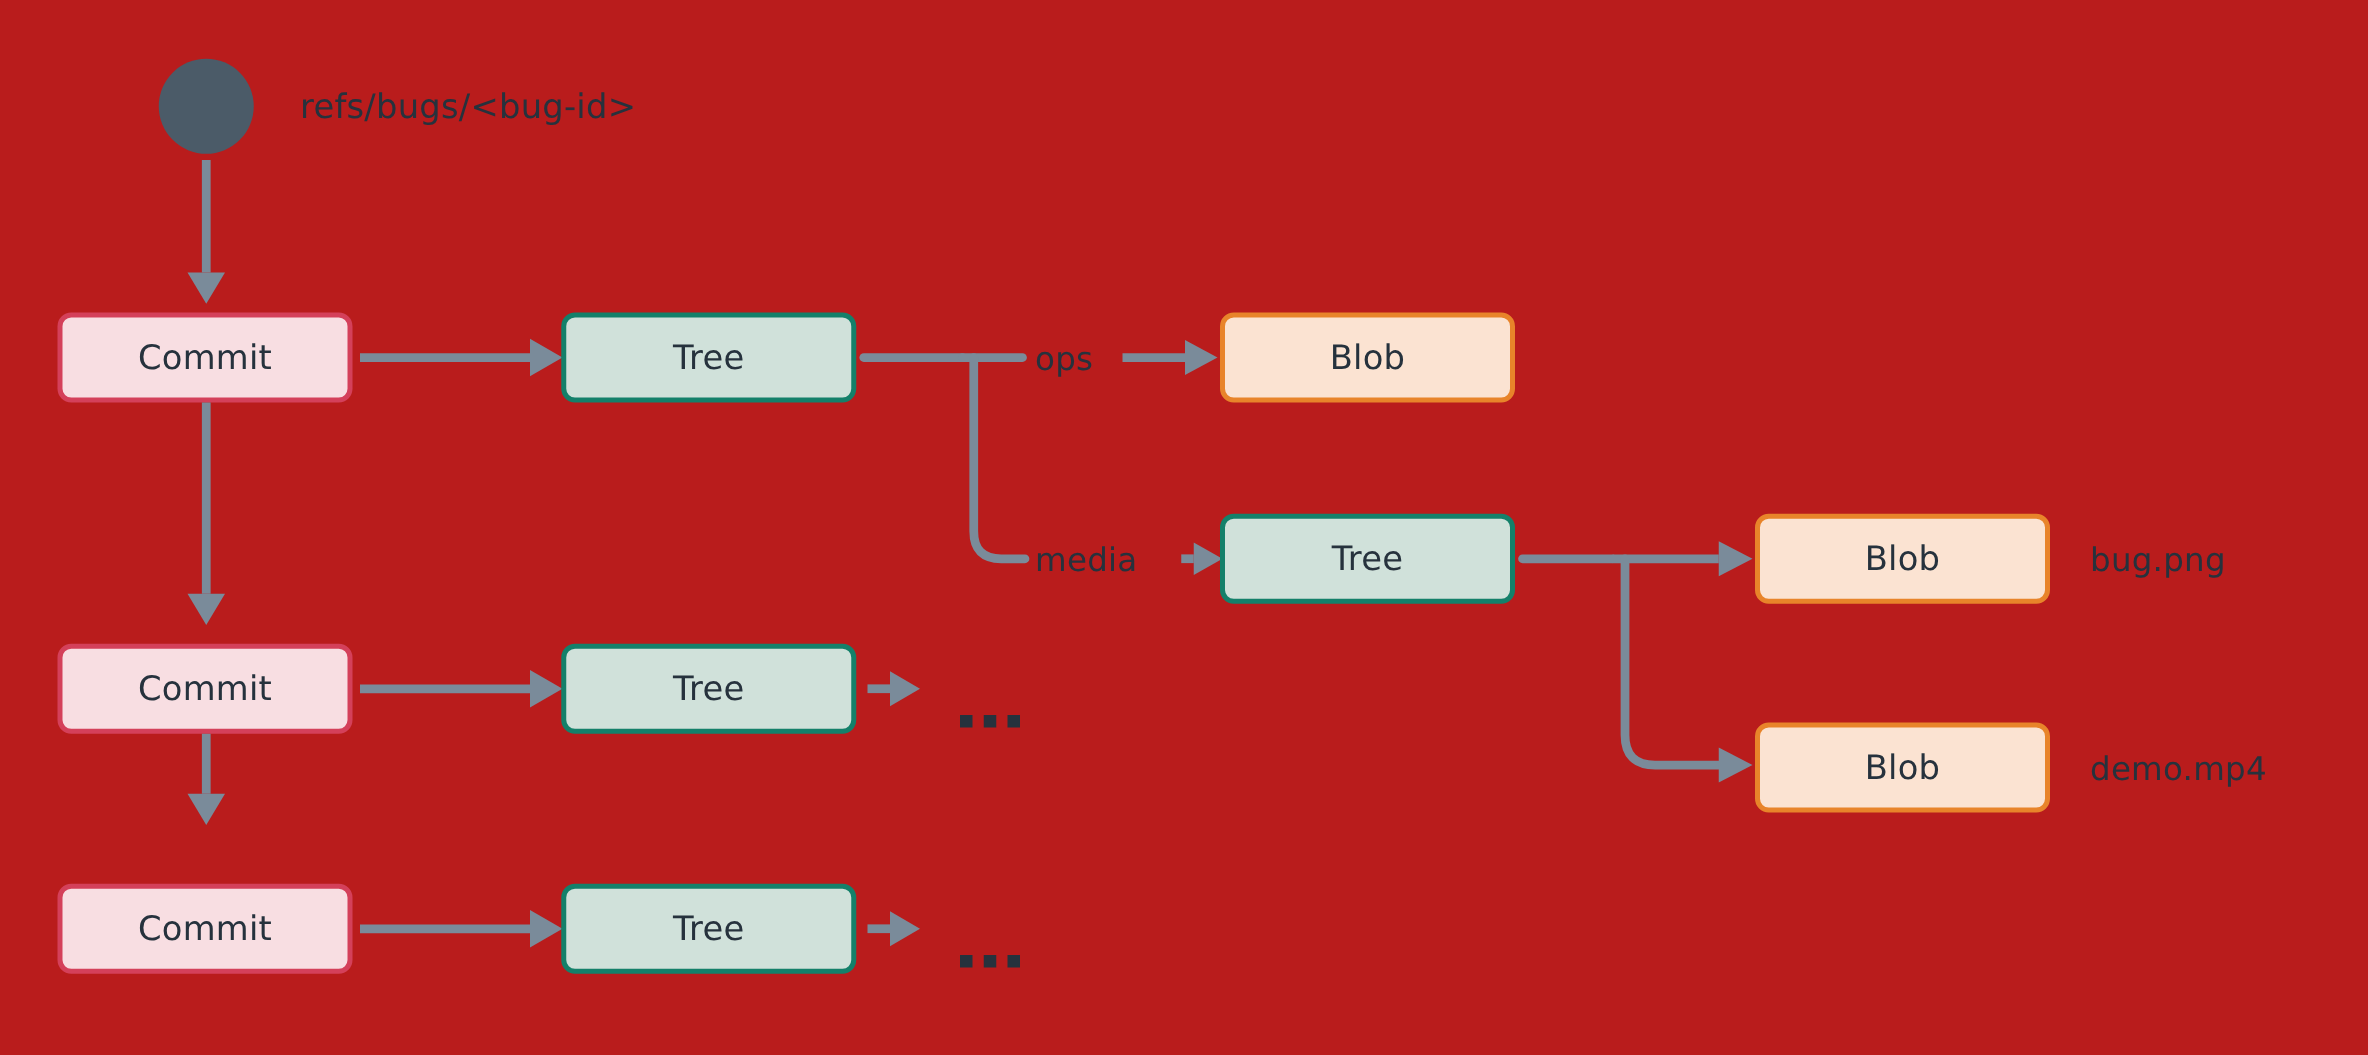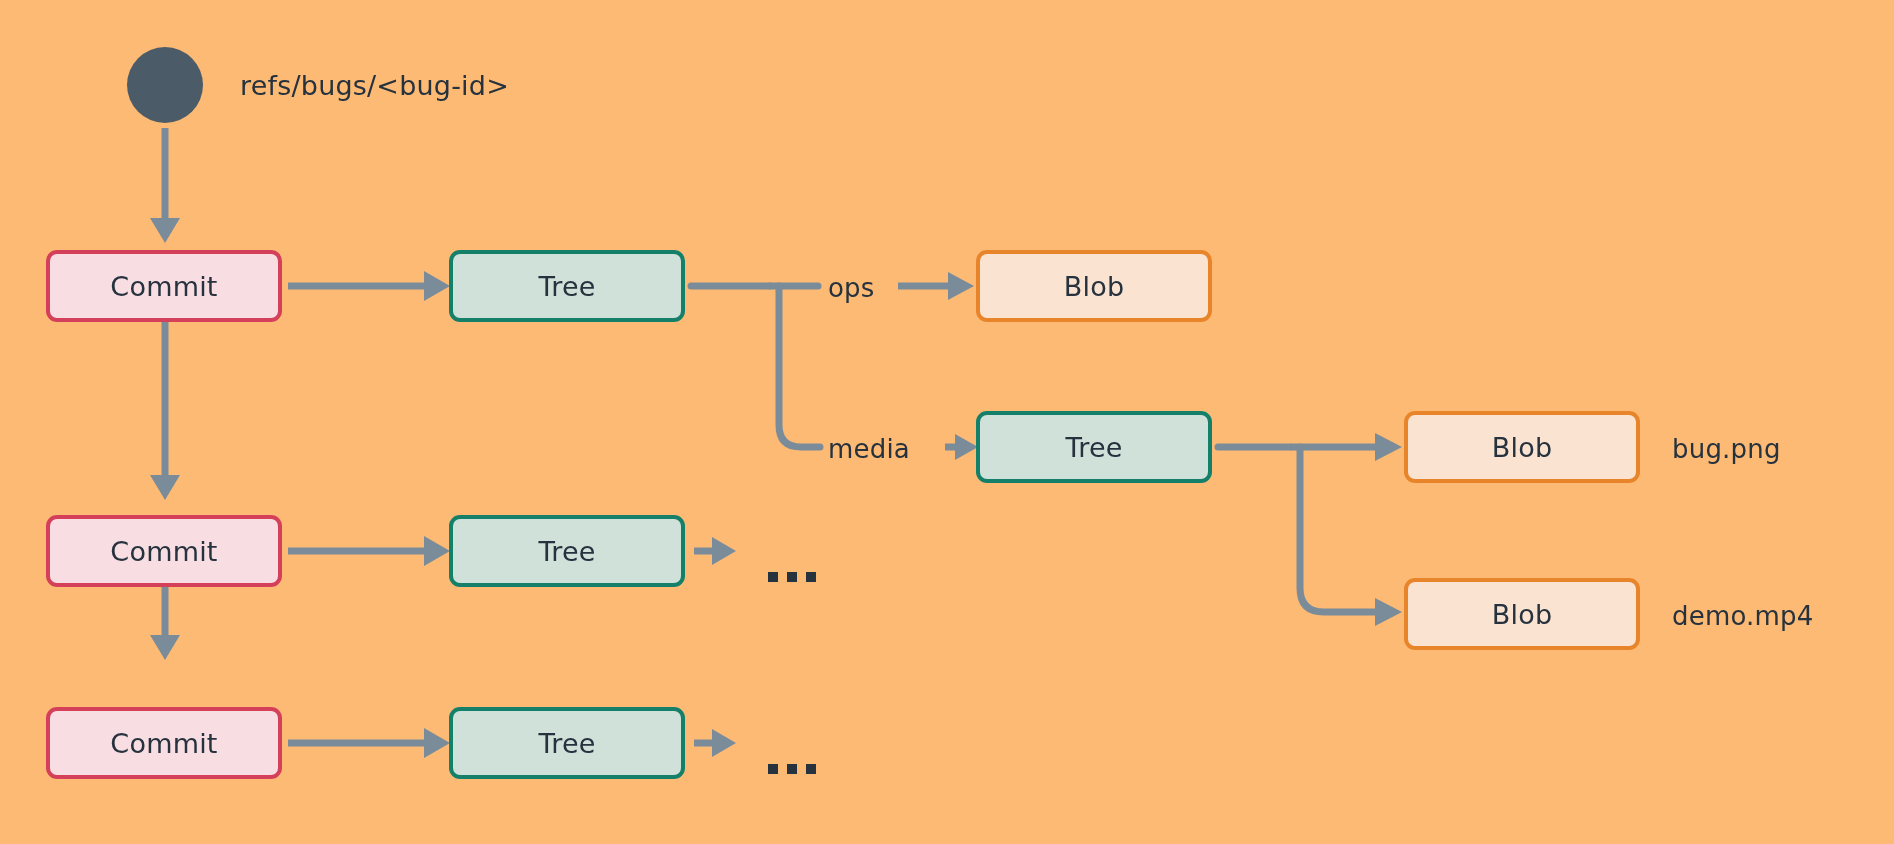--- a/index.html
+++ b/index.html
@@ -10,21 +10,21 @@
   body {
     width: 1894px;
     height: 844px;
     font-family: "DejaVu Sans", sans-serif;
     overflow: hidden;
   }
   #diagram-root {
     position: relative;
     width: 1894px;
     height: 844px;
-    background: #fdba74;
+    background: #b91c1c;
   }
   svg.diagram-canvas {
     position: absolute;
     top: 0;
     left: 0;
     width: 1894px;
     height: 844px;
     display: block;
   }
   .node-label {

